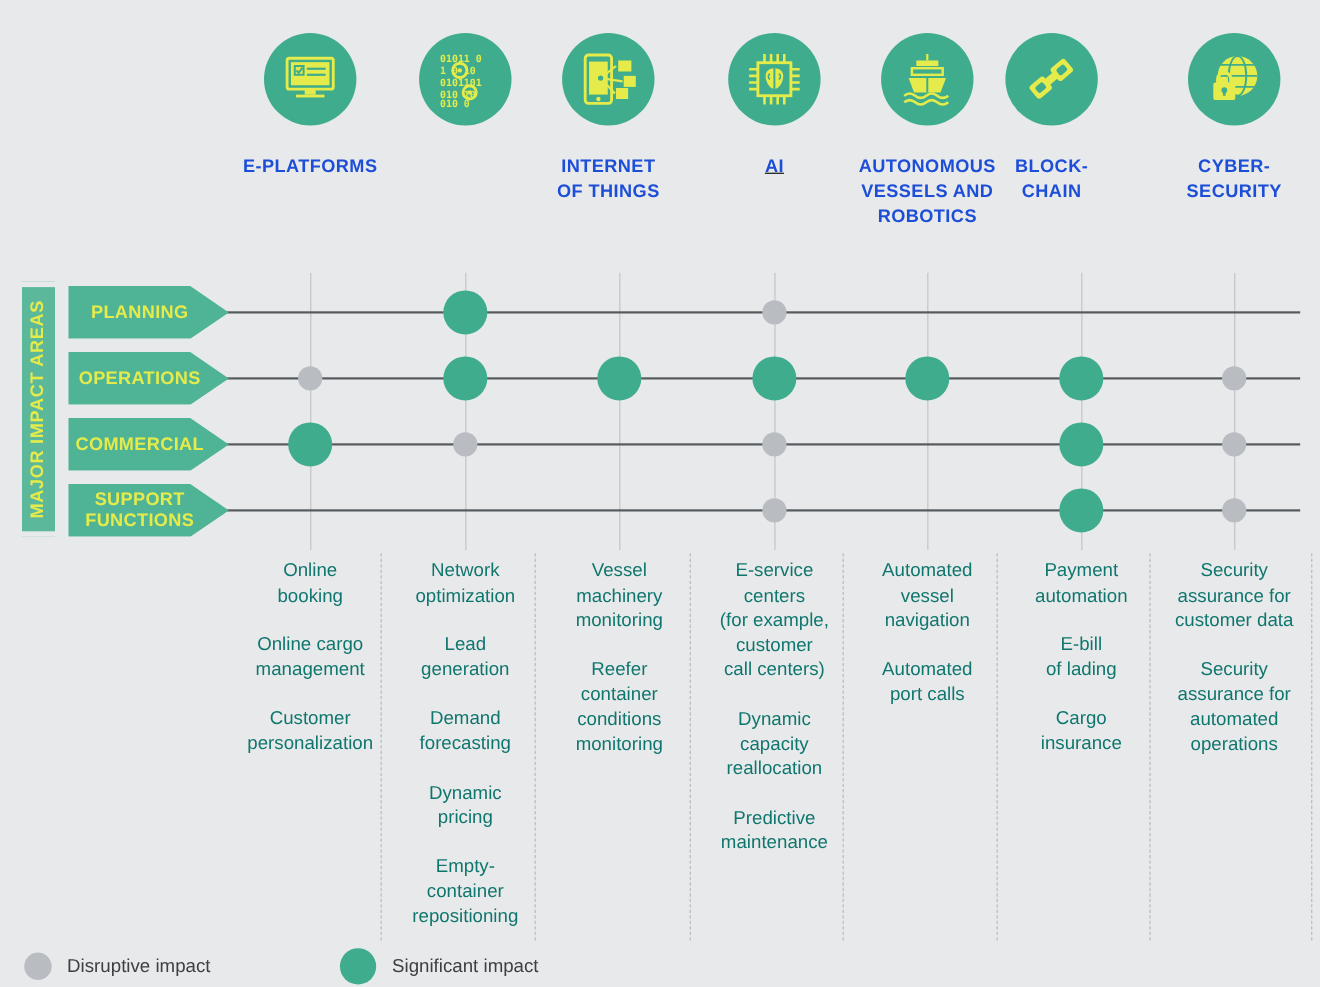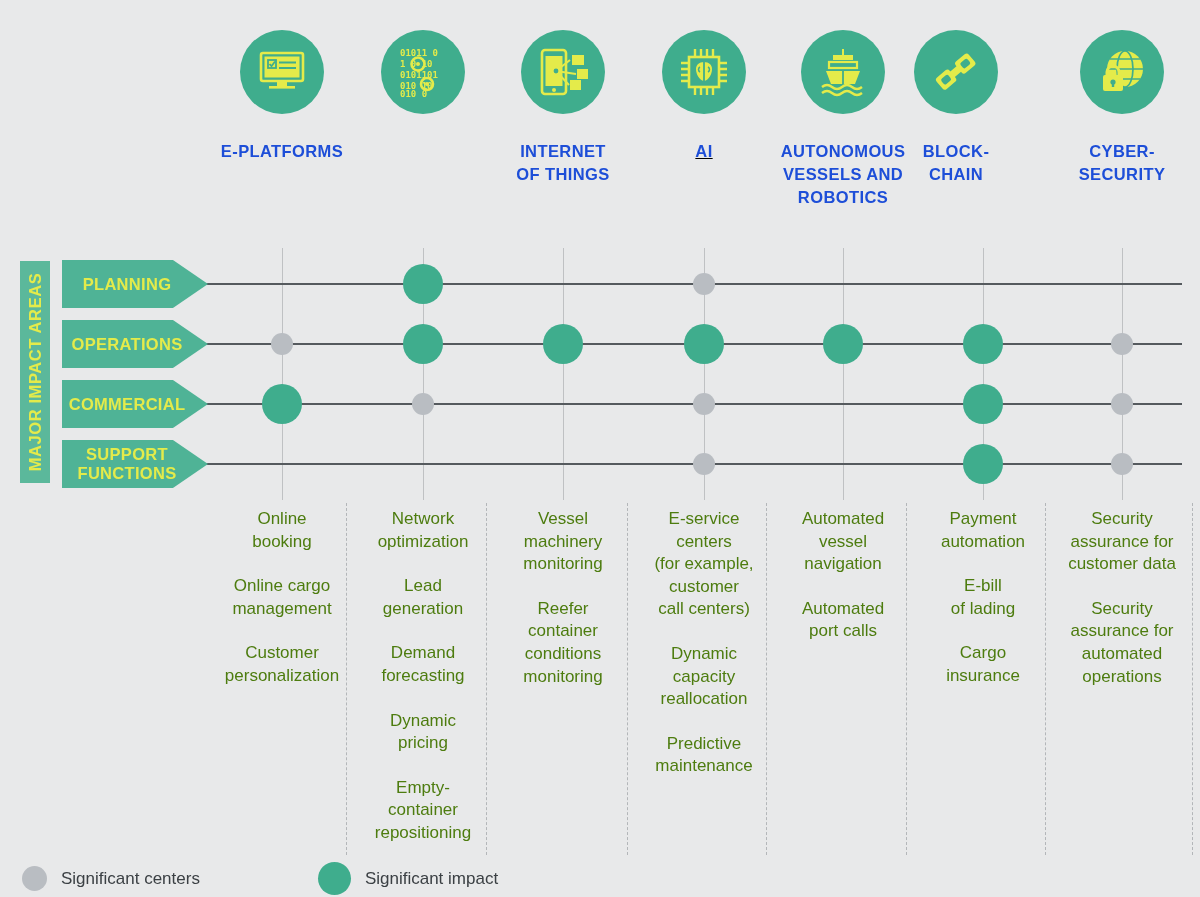--- a/index.html
+++ b/index.html
@@ -63,21 +63,21 @@
     padding-right:16px;text-transform:uppercase;
   }
 
   .dot{position:absolute;border-radius:50%;transform:translate(-50%,-50%);}
   .dot.disruptive{width:40px;height:40px;background:#3FAD8D;}
   .dot.significant{width:22px;height:22px;background:#B9BDC2;}
 
   
   .uc-col{position:absolute;top:508px;width:152px;text-align:center;}
   .uc-item{
-    color:#4d7c0f;font-size:17px;line-height:1.33;margin-bottom:22px;
+    color:#0f766e;font-size:17px;line-height:1.33;margin-bottom:22px;
   }
   .uc-sep{position:absolute;top:503px;width:0;height:352px;border-left:1px dashed #b3b6b9;}
 
   
   .legend{position:absolute;left:22px;top:862px;display:flex;align-items:center;}
   .legend-item{display:flex;align-items:center;}
   .legend-dot{border-radius:50%;}
   .legend-dot.significant{width:25px;height:25px;background:#B9BDC2;}
   .legend-dot.disruptive{width:33px;height:33px;background:#3FAD8D;}
   .legend-label{margin-left:14px;color:#3b4044;font-size:17px;}
@@ -114,21 +114,21 @@
       <text x="4" y="44">010  10</text>
       <text x="4" y="52">010  0</text>
     </g>
     <circle cx="22" cy="19" r="6.5" fill="none" stroke="#E4EB4A" stroke-width="2.6"></circle>
     <circle cx="22" cy="19" r="2" fill="#E4EB4A"></circle>
     <circle cx="31" cy="39" r="6" fill="none" stroke="#E4EB4A" stroke-width="2.6"></circle>
     <circle cx="31" cy="39" r="2" fill="#E4EB4A"></circle>
   </svg>
         </div>
       </div>
-      <div class="tech-col" style="left: 483px;">
+      <div class="tech-col" style="left: 473px;">
         <div class="tech-circle">
           <svg width="54" height="54" viewBox="0 0 54 54">
     <rect x="6" y="5" width="24" height="44" rx="3" fill="none" stroke="#E4EB4A" stroke-width="2.6"></rect>
     <rect x="9.5" y="11" width="17" height="30" fill="#E4EB4A"></rect>
     <circle cx="18" cy="45" r="2" fill="#E4EB4A"></circle>
     <rect x="36" y="10" width="12" height="10" fill="#E4EB4A"></rect>
     <rect x="41" y="24" width="11" height="10" fill="#E4EB4A"></rect>
     <rect x="34" y="35" width="11" height="10" fill="#E4EB4A"></rect>
     <path d="M20 26 L34 15 M20 26 L40 29 M20 26 L33 40" stroke="#E4EB4A" stroke-width="2" fill="none"></path>
     <circle cx="20" cy="26" r="3.4" fill="#3FAD8D" stroke="#E4EB4A" stroke-width="2"></circle>
@@ -297,21 +297,21 @@
         <div class="uc-item">Security<br>assurance for<br>customer data</div>
         <div class="uc-item">Security<br>assurance for<br>automated<br>operations</div>
       </div>
       <div class="uc-sep" style="left: 1045px;"></div>
       <div class="uc-sep" style="left: 1192px;"></div>
     </div>
 
   <div class="legend">
     <div class="legend-item">
       <div class="legend-dot significant"></div>
-      <div class="legend-label">Significant centers</div>
+      <div class="legend-label">Disruptive impact</div>
     </div>
     <div class="legend-gap"></div>
     <div class="legend-item">
       <div class="legend-dot disruptive"></div>
       <div class="legend-label">Significant impact</div>
     </div>
   </div>
 
 </div>
 

